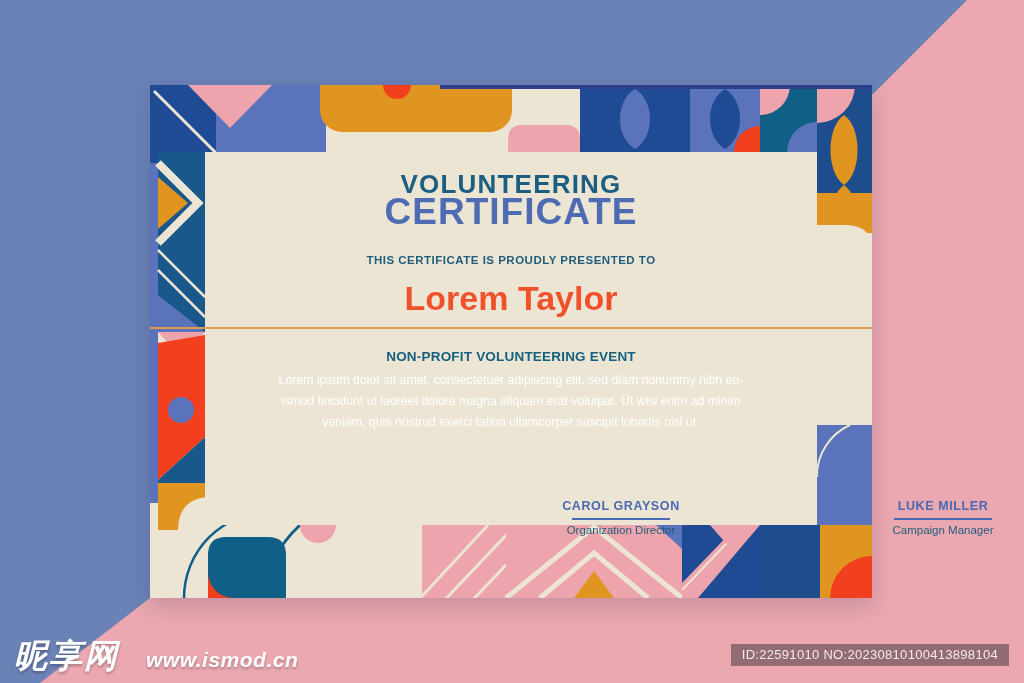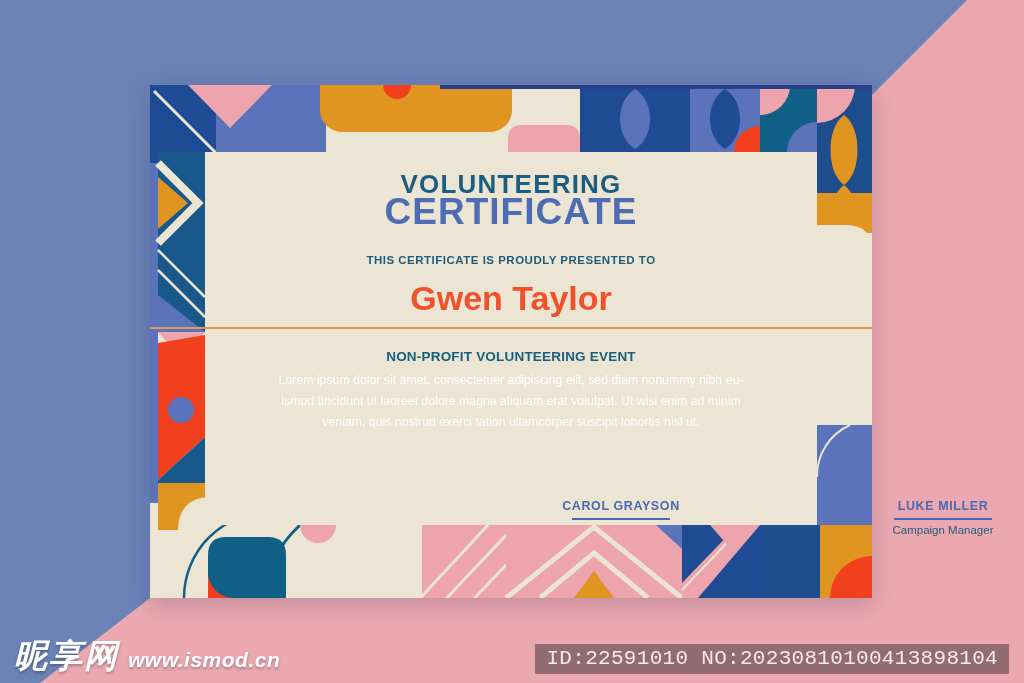--- a/index.html
+++ b/index.html
@@ -24,30 +24,30 @@
   .divider{position:absolute;top:242px;left:195px;width:330px;height:2px;background:#dd9c52;}
   .event{top:264px;font-size:13.5px;font-weight:bold;letter-spacing:.2px;color:#15607f;}
   .body-text{top:285px;font-size:12.3px;line-height:21px;color:#ffffff;}
   .sig{position:absolute;top:390px;width:180px;text-align:center;}
   .sig.left{left:110px;} .sig.right{left:432px;}
   .sig .sig-name{font-size:12.5px;font-weight:bold;letter-spacing:.6px;color:#4a69b3;margin-top:24px;}
   .sig .sig-line{width:98px;height:1.5px;background:#4a69b3;margin:5px auto 4px auto;}
   .sig .sig-title{font-size:11.5px;color:#1f5d7d;}
   
   .watermark{
-    position:absolute;left:14px;top:634px;z-index:3;display:flex;align-items:baseline;gap:9px;
+    position:absolute;left:14px;top:634px;z-index:3;display:flex;align-items:baseline;gap:27px;
     color:#ffffff;font-style:italic;font-weight:bold;
     text-shadow:0 2px 3px rgba(0,0,0,.28);
   }
   .watermark .cjk{font-size:33px;letter-spacing:2px;}
   .watermark .url{font-size:21px;letter-spacing:.5px;}
   .id-badge{
     position:absolute;right:15px;top:644px;z-index:3;
     background:rgba(122,90,96,.78);color:#f3ebec;
-    font-size:21px;padding:3px 11px 4px 11px;letter-spacing:.3px;font-family:Liberation Mono, monospace;
+    font-size:13px;padding:3px 11px 4px 11px;letter-spacing:.3px;
   }
 </style>
 </head>
 <body>
 
 <svg class="bg-svg" width="1024" height="683" viewBox="0 0 1024 683">
   <rect width="1024" height="683" fill="#6b82b6"></rect>
   <polygon points="967,0 1024,0 1024,683 40,683 150,598 873,94" fill="#eba8b0"></polygon>
 </svg>
 
@@ -121,31 +121,32 @@
     <rect x="667" y="340" width="55" height="100" fill="#5b73ba"></rect>
     <path d="M700,340 A56,56 0 0 0 667,392" stroke="#ece5d4" stroke-width="2" fill="none"></path>
 
     <rect x="55" y="67" width="612" height="373" fill="#ece5d4"></rect>
   </svg>
 
   <div class="cert-text">
     <div class="eyebrow">VOLUNTEERING</div>
     <div class="cert-title">CERTIFICATE</div>
     <div class="presented">THIS CERTIFICATE IS PROUDLY PRESENTED TO</div>
-    <div class="recipient">Gwen Taylor</div>
+    <div class="recipient">Lorem Taylor</div>
     <div class="divider"></div>
     <div class="event">NON-PROFIT VOLUNTEERING EVENT</div>
     <div class="body-text">
       <div>Lorem ipsum dolor sit amet, consectetuer adipiscing elit, sed diam nonummy nibh eu-</div>
       <div>ismod tincidunt ut laoreet dolore magna aliquam erat volutpat. Ut wisi enim ad minim</div>
       <div>veniam, quis nostrud exerci tation ullamcorper suscipit lobortis nisl ut.</div>
     </div>
     <div class="sig left">
       <div class="sig-name">CAROL GRAYSON</div>
       <div class="sig-line"></div>
+      <div class="sig-title">Organization Director</div>
     </div>
     <div class="sig right">
       <div class="sig-name">LUKE MILLER</div>
       <div class="sig-line"></div>
       <div class="sig-title">Campaign Manager</div>
     </div>
   </div>
 </div>
 
 <div class="watermark">

